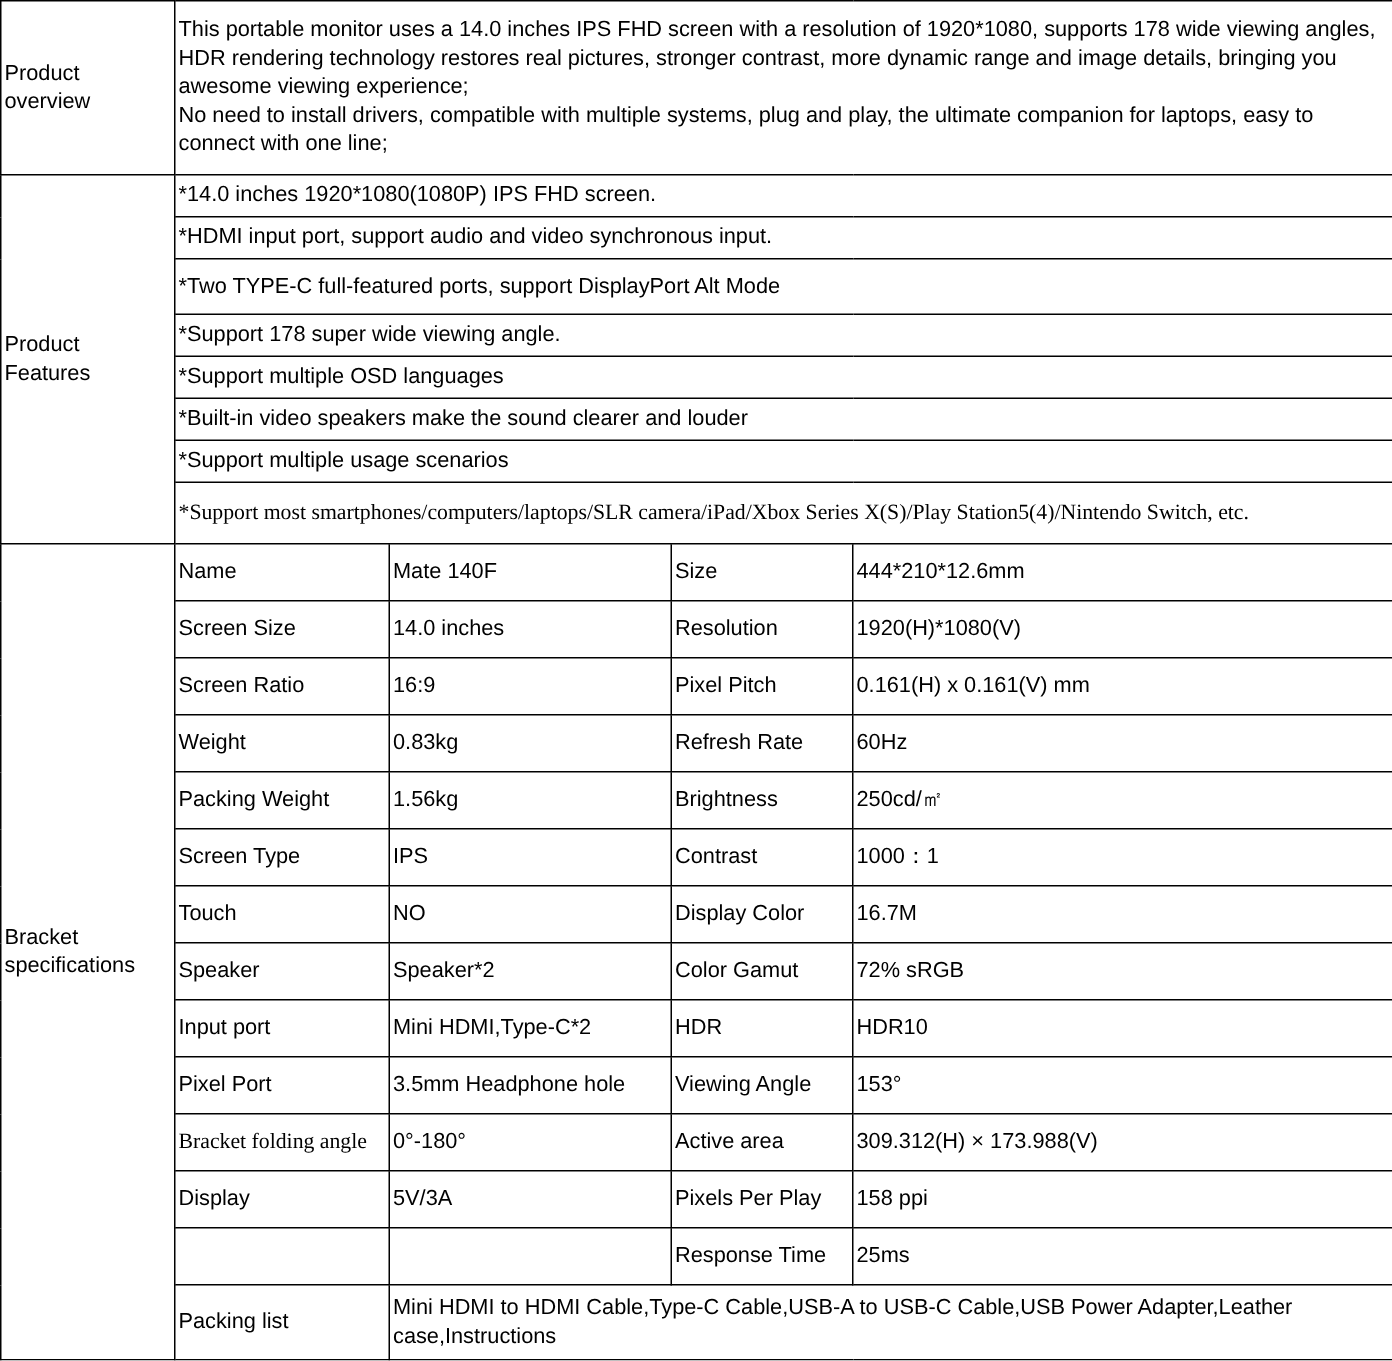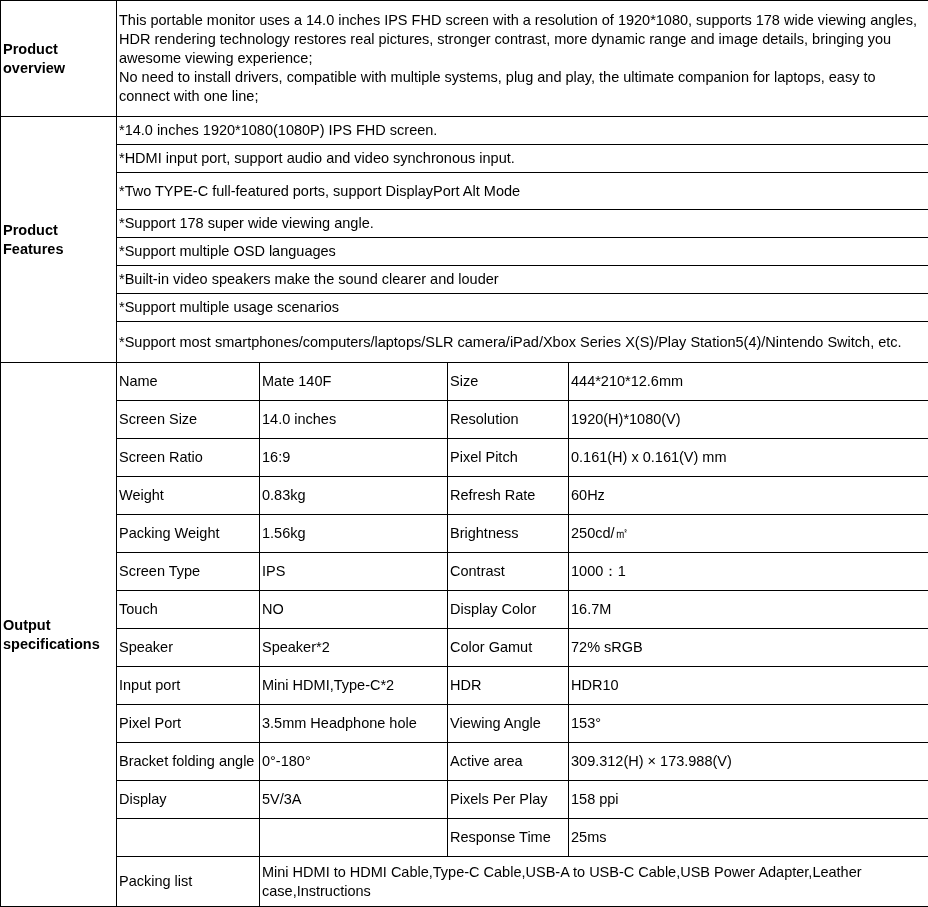--- a/index.html
+++ b/index.html
@@ -13,25 +13,25 @@
     color: #000;
     line-height: 19px;
   }
   table.spec td {
     border: 1px solid #000;
     padding: 0 2px;
     vertical-align: middle;
     overflow: hidden;
   }
   td.section {
-    font-weight: bold;
+    font-weight: normal;
     padding-left: 3px;
   }
   td.overview { padding-top: 1px; padding-bottom: 1px; }
-  .nowrap { white-space: nowrap; }
+  .nowrap { white-space: nowrap; font-family: Liberation Serif, serif; }
 </style>
 </head>
 <body>
 
 <table class="spec">
   <colgroup>
     <col style="width:116px">
     <col style="width:143px">
     <col style="width:188px">
     <col style="width:121px">
@@ -66,21 +66,21 @@
       <td colspan="4">*Built-in video speakers make the sound clearer and louder</td>
     </tr>
     <tr style="height:28px">
       <td colspan="4">*Support multiple usage scenarios</td>
     </tr>
     <tr style="height:41px">
       <td colspan="4" class="nowrap">*Support most smartphones/computers/laptops/SLR camera/iPad/Xbox Series X(S)/Play Station5(4)/Nintendo Switch, etc.</td>
     </tr>
 
     <tr style="height:38px">
-      <td class="section" rowspan="14">Output specifications</td>
+      <td class="section" rowspan="14">Bracket specifications</td>
       <td>Name</td>
       <td>Mate 140F</td>
       <td>Size</td>
       <td>444*210*12.6mm</td>
     </tr>
     <tr style="height:38px">
       <td>Screen Size</td>
       <td>14.0 inches</td>
       <td>Resolution</td>
       <td>1920(H)*1080(V)</td>

